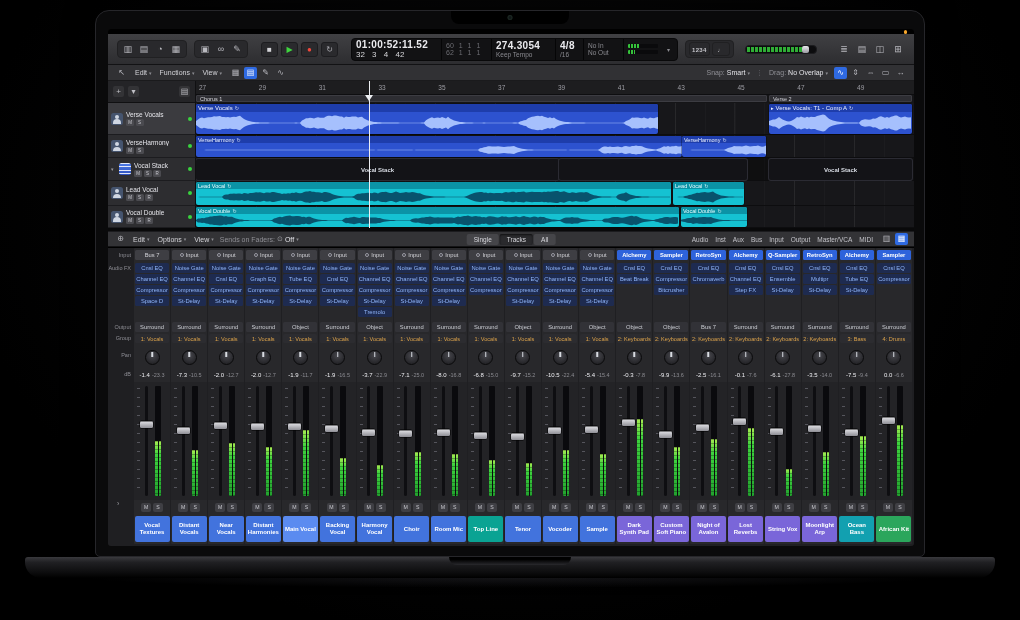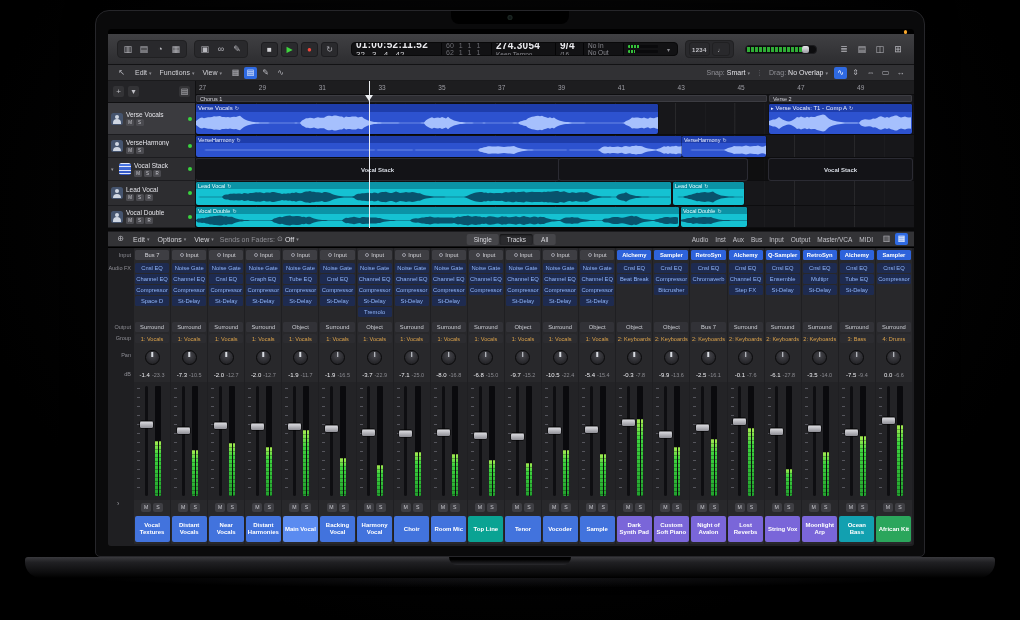--- a/index.html
+++ b/index.html
@@ -15,21 +15,21 @@
 .base::after{content:"";position:absolute;left:60px;right:60px;bottom:-10px;height:10px;background:radial-gradient(ellipse at 50% 0%,rgba(35,35,40,.55),transparent 70%);}
 
 .menubar{position:absolute;left:0;top:0;right:0;height:5px;background:#000;z-index:5;}
 .recdot{position:absolute;right:7px;top:1px;width:3.5px;height:3.5px;border-radius:50%;}
 .cbar{position:absolute;left:0;top:5px;right:0;height:31px;background:linear-gradient(#404043,#2d2d30);border-bottom:1px solid #121214;display:flex;align-items:center;gap:7px;padding:0 9px;}
 .cbgroup{display:flex;gap:2px;background:#29292c;border:1px solid #202022;border-radius:4px;padding:1px 3px;}
 .cbi{font-size:9px;color:#b9b9bf;width:14px;height:14px;line-height:14px;text-align:center;display:inline-block;}
 .cbi.wide{width:auto;min-width:18px;background:#29292c;border:1px solid #202022;border-radius:3px;font-size:6px;font-weight:bold;letter-spacing:.3px;padding:0 2px;color:#c4c4ca;}
 .transport{display:flex;gap:3px;margin-left:6px;}
 .tbtn{width:17px;height:15px;background:#2a2a2d;border:1px solid #1d1d20;border-radius:3px;font-size:8px;line-height:14px;text-align:center;}
-.lcd{margin-left:6px;width:327px;height:14px;background:#121214;border:1px solid #09090a;border-radius:4px;display:flex;align-items:stretch;overflow:hidden;}
+.lcd{margin-left:6px;width:327px;height:23px;background:#121214;border:1px solid #09090a;border-radius:4px;display:flex;align-items:stretch;overflow:hidden;}
 .lsec{border-right:1px solid #050506;padding:2px 4px;display:flex;flex-direction:column;justify-content:center;}
 .lbig{font-size:10px;font-weight:bold;color:#eaeaee;letter-spacing:.3px;white-space:nowrap;}
 .lpos{font-size:8px;color:#d6d6da;word-spacing:5px;white-space:nowrap;}
 .lsub{font-size:6.5px;color:#8a8a90;white-space:nowrap;}
 .lloc{font-size:7px;color:#6d6d73;word-spacing:3px;white-space:nowrap;}
 .lsec.time{width:90px;}.lsec.loc{width:50px;}.lsec.tempo{width:64px;}.lsec.sig{width:28px;}.lsec.midi{width:40px;}
 .lsec.cpu{width:40px;gap:2px;border-right:none;}
 .cpubar{width:30px;height:4px;background:#0a0a0c;border-radius:1px;position:relative;overflow:hidden;}
 .cpufill{position:absolute;left:0;top:0;bottom:0;background:repeating-linear-gradient(90deg,#35c23a 0 2px,#0a0a0c 2px 3px);}
 .lchev{align-self:center;font-size:6px;color:#8a8a90;padding:0 3px;}
@@ -160,21 +160,21 @@
           </div>
           <div class="lsec loc">
             <div class="lloc">60 1 1 1</div>
             <div class="lloc">62 1 1 1</div>
           </div>
           <div class="lsec tempo">
             <div class="lbig">274.3054</div>
             <div class="lsub">Keep Tempo</div>
           </div>
           <div class="lsec sig">
-            <div class="lbig">9/4</div>
+            <div class="lbig">4/8</div>
             <div class="lsub">/16</div>
           </div>
           <div class="lsec midi">
             <div class="lsub">No In</div>
             <div class="lsub">No Out</div>
           </div>
           <div class="lsec cpu">
             <div class="cpubar">
                 <div class="cpufill" id="cpu1" style="width: 40%;"></div>
               </div>

